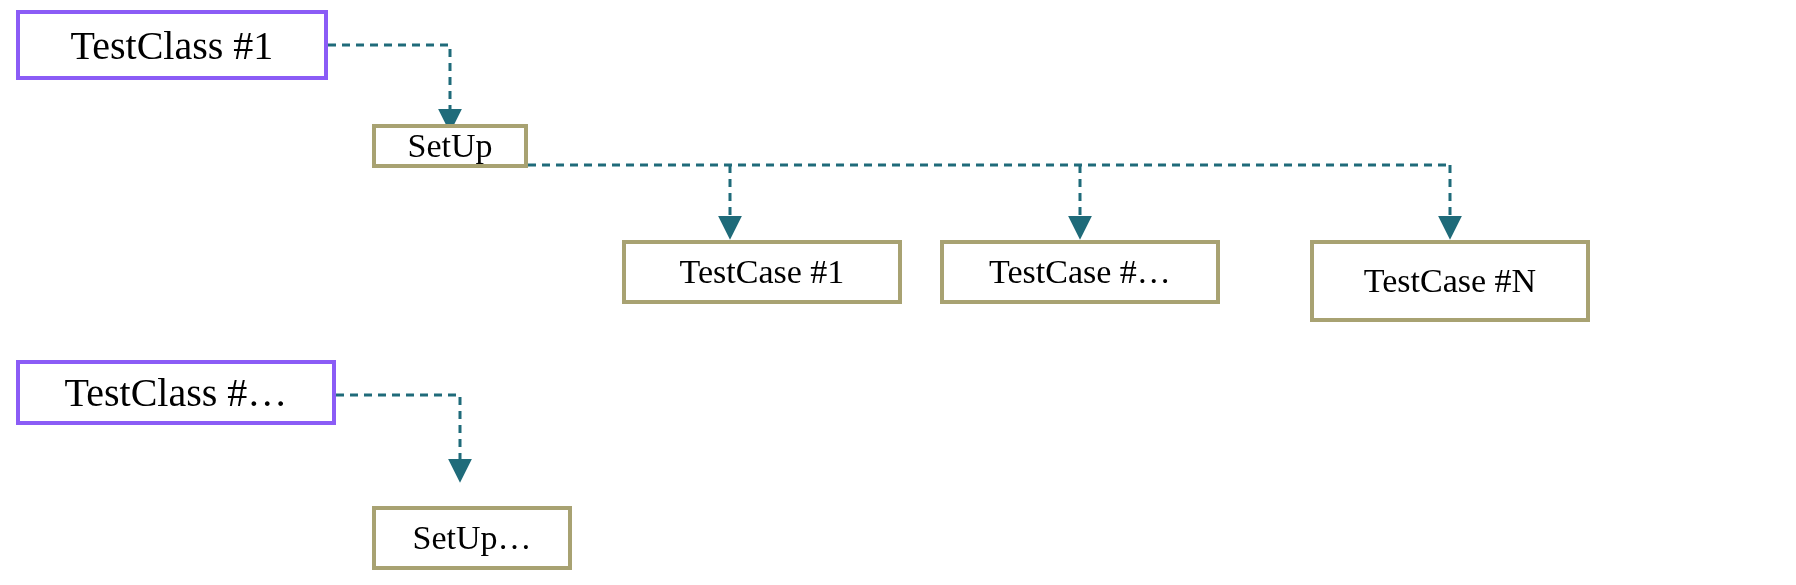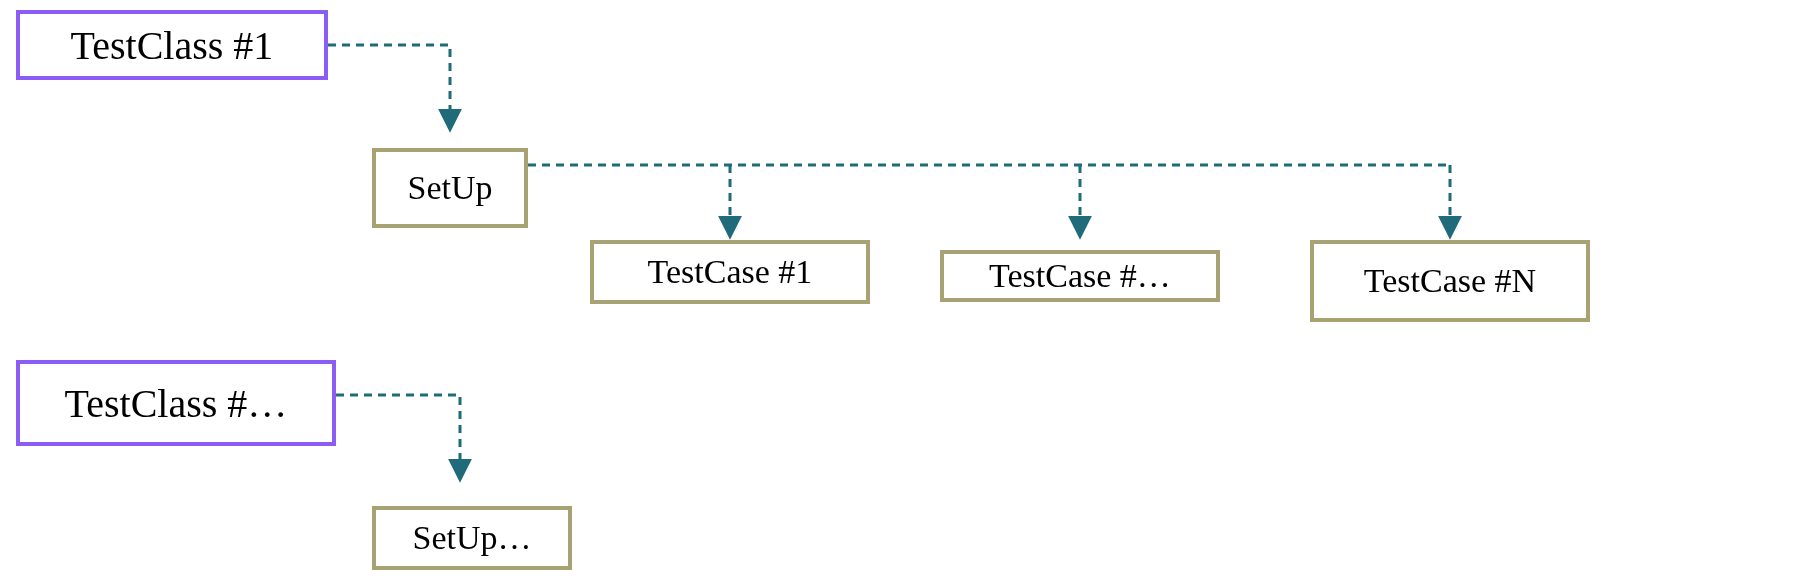--- a/index.html
+++ b/index.html
@@ -55,35 +55,35 @@
   <path d="M 1080 165 L 1080 235" stroke="#1f6b7a" stroke-width="3" stroke-dasharray="8 6" fill="none" marker-end="url(#arrow)"></path>
   <path d="M 1450 165 L 1450 235" stroke="#1f6b7a" stroke-width="3" stroke-dasharray="8 6" fill="none" marker-end="url(#arrow)"></path>
 
   <path d="M 336 395 L 460 395 L 460 478" stroke="#1f6b7a" stroke-width="3" stroke-dasharray="8 6" fill="none" marker-end="url(#arrow)"></path>
 </svg>
 
 <div class="node testclass" style="left:16px; top:10px; width:312px; height:70px;">
   <span>TestClass #1</span>
 </div>
 
-<div class="node setup" style="left:372px; top:148px; width:156px; height:80px;text-align:center;">
+<div class="node setup" style="left:372px; top:124px; width:156px; height:44px;text-align:center;">
   <span>SetUp</span>
 </div>
 
-<div class="node testcase" style="left:590px; top:240px; width:280px; height:64px;">
+<div class="node testcase" style="left:622px; top:240px; width:280px; height:64px;">
   <span>TestCase #1</span>
 </div>
 
-<div class="node testcase" style="left:940px; top:240px; width:280px; height:52px;margin-top:10px;">
+<div class="node testcase" style="left:940px; top:240px; width:280px; height:64px;">
   <span>TestCase #…</span>
 </div>
 
 <div class="node testcase" style="left:1310px; top:240px; width:280px; height:82px;">
   <span>TestCase #N</span>
 </div>
 
-<div class="node testclass" style="left:16px; top:360px; width:320px; height:86px;">
+<div class="node testclass" style="left:16px; top:360px; width:320px; height:65px;">
   <span>TestClass #…</span>
 </div>
 
 <div class="node setup" style="left:372px; top:506px; width:200px; height:64px;text-align:center;">
   <span>SetUp…</span>
 </div>
 
 </body></html>

